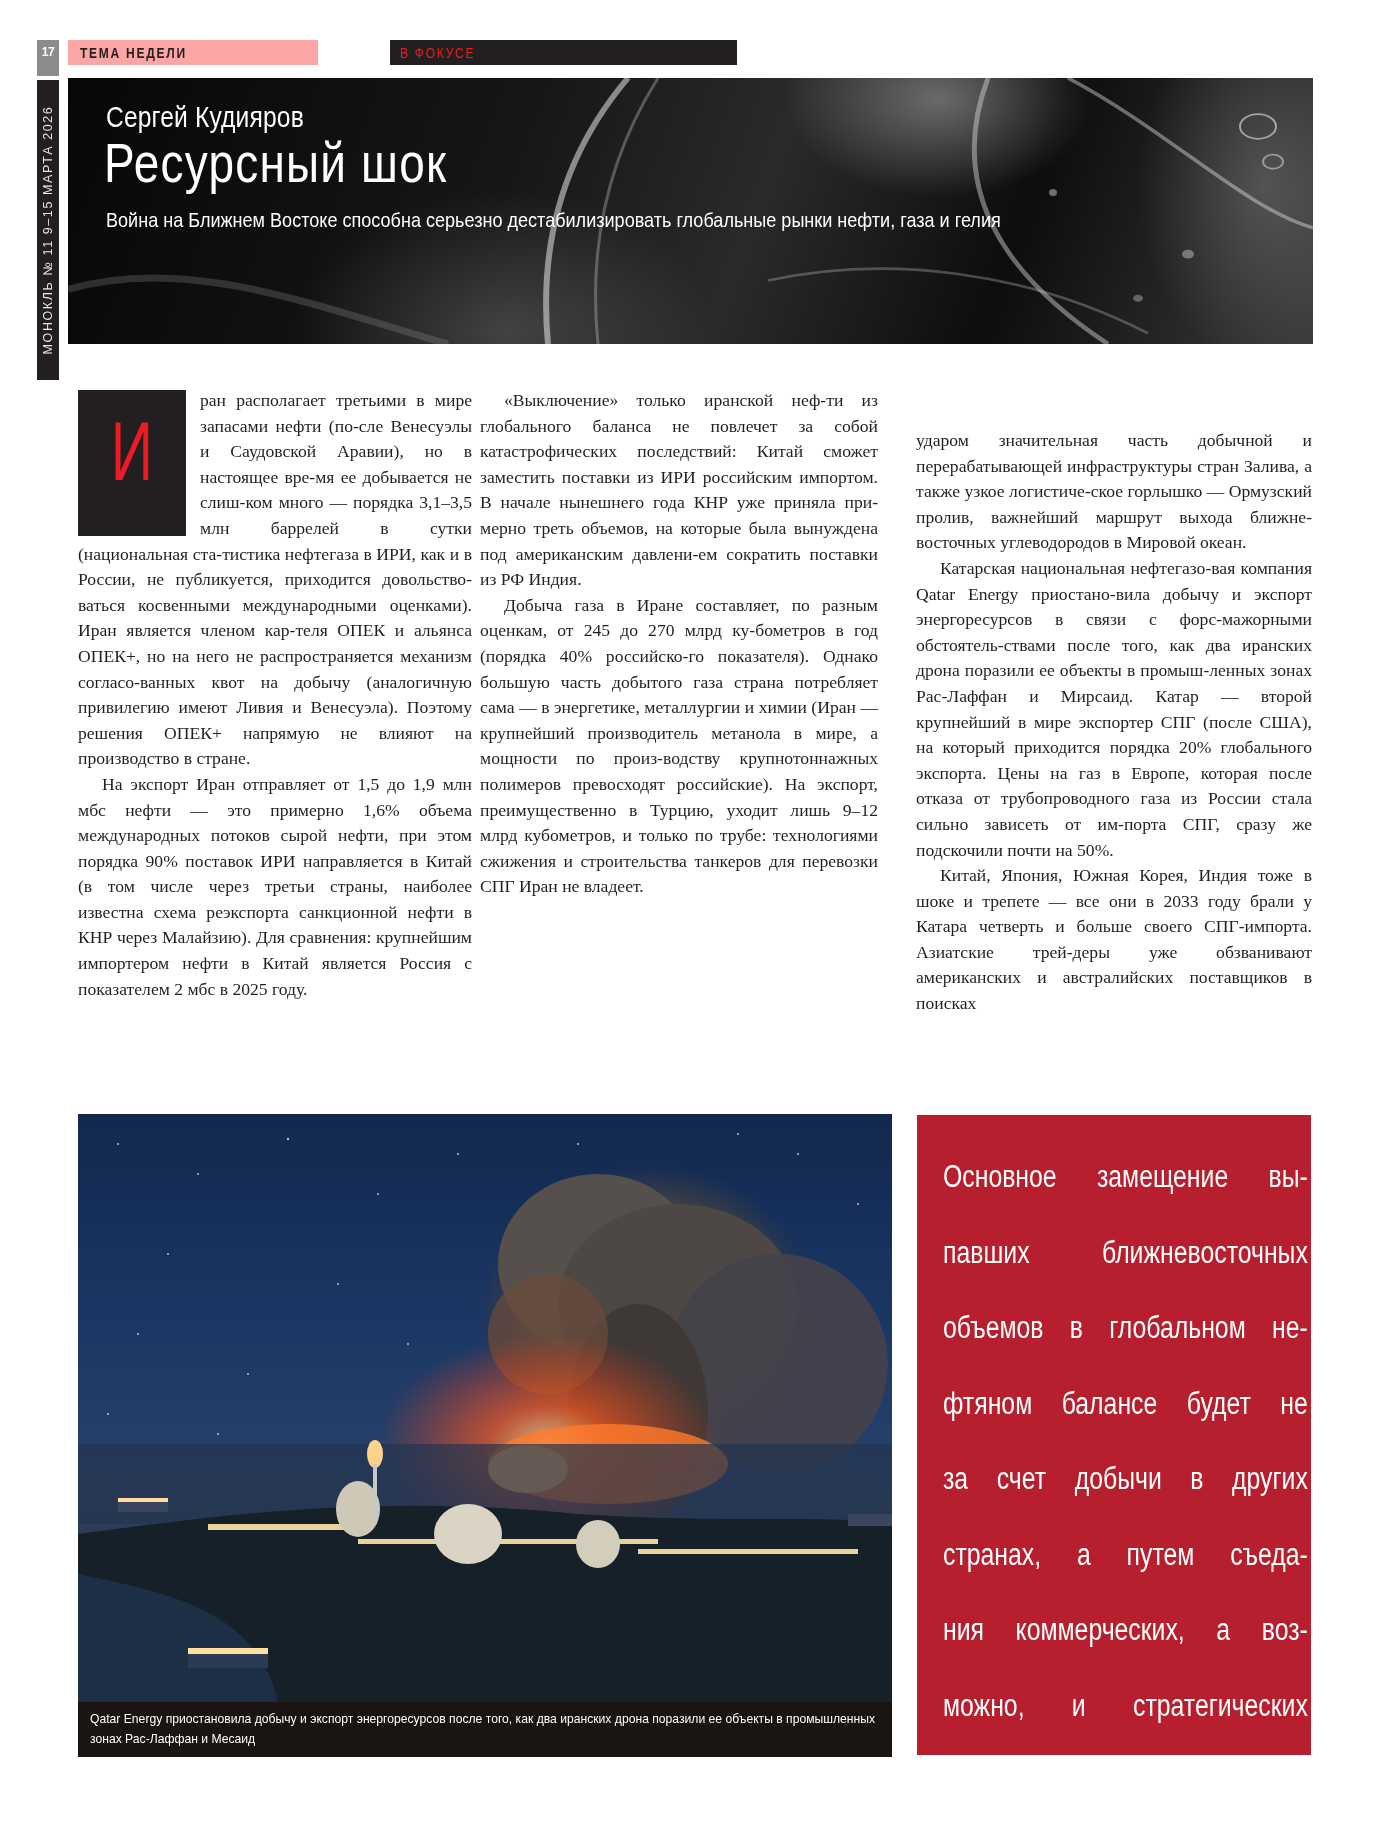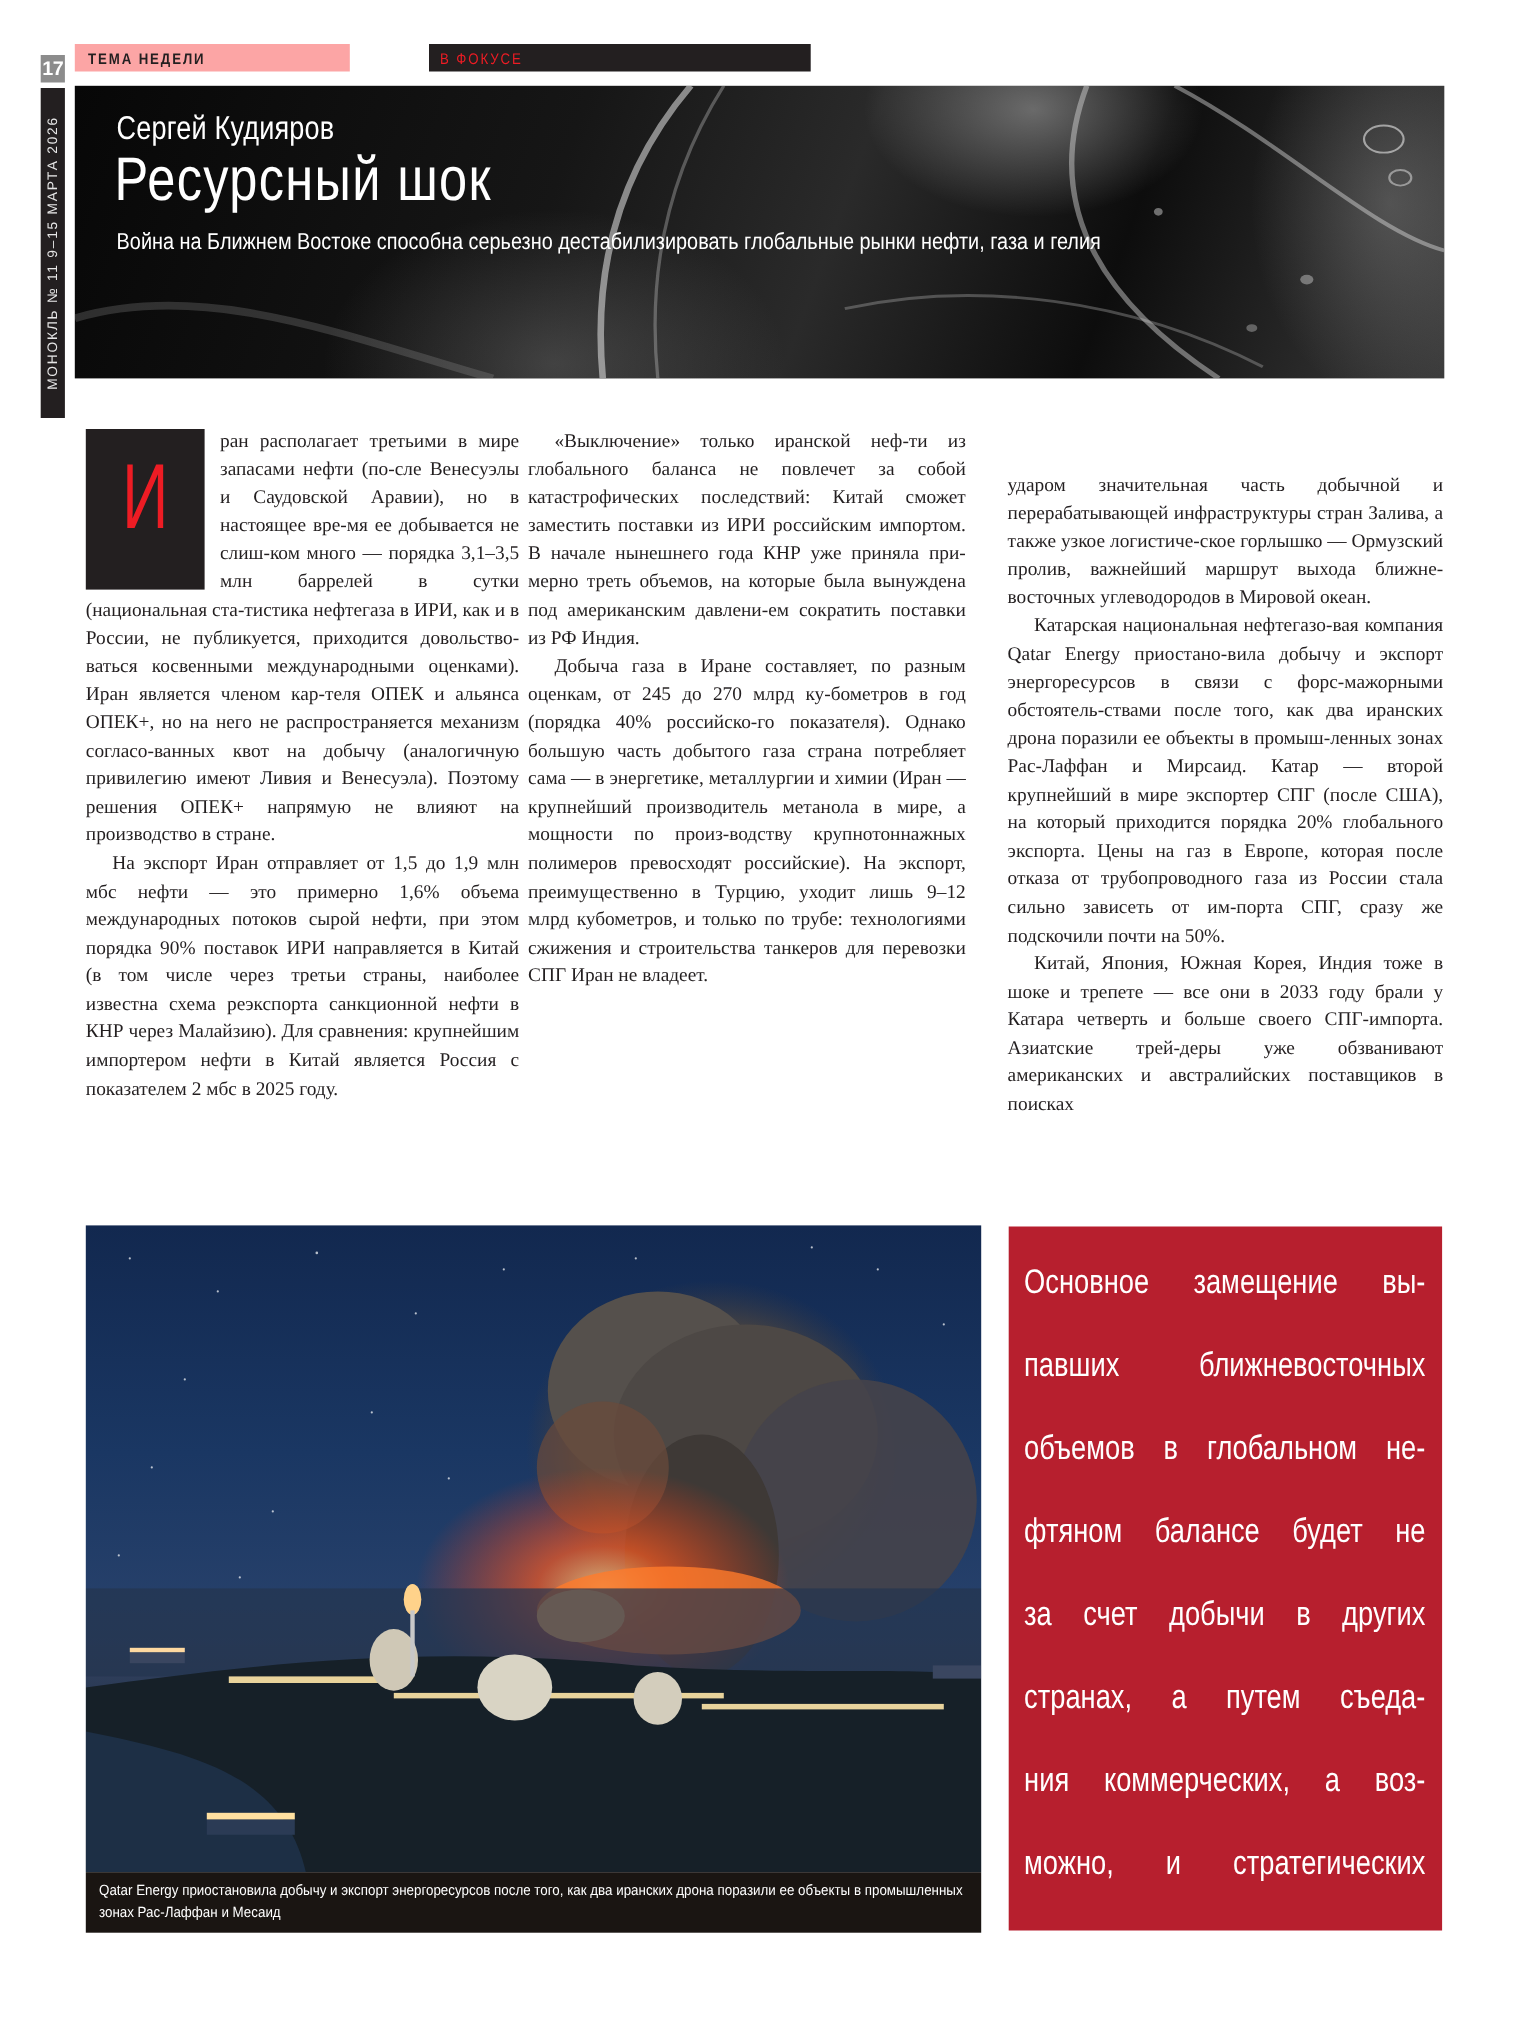--- a/index.html
+++ b/index.html
@@ -1,19 +1,19 @@
 <!DOCTYPE html>
 <html><head>
 <meta charset="utf-8">
 <style>
   html, body { margin: 0; padding: 0; background: #ffffff; }
   body { width: 1375px; height: 1834px; position: relative; overflow: hidden; font-family: "Liberation Serif", serif; color: #231f20; }
 
   
-  .page-num { position: absolute; left: 37px; top: 50px; width: 22px; height: 25px; background: #8c8c8c; color: #fff; font-family: "Liberation Sans", sans-serif; font-weight: bold; font-size: 18px; line-height: 25px; text-align: center; letter-spacing: -0.5px; }
+  .page-num { position: absolute; left: 37px; top: 40px; width: 22px; height: 36px; background: #8c8c8c; color: #fff; font-family: "Liberation Sans", sans-serif; font-weight: bold; font-size: 12px; line-height: 25px; text-align: center; letter-spacing: -0.5px; }
   .rubric-red { position: absolute; left: 68px; top: 40px; width: 250px; height: 25px; background: #fca5a5; }
   .rubric-red span { position: absolute; left: 12px; top: 0; font-family: "Liberation Sans", sans-serif; font-weight: bold; font-size: 14px; line-height: 26px; letter-spacing: 2px; color: #231f20; transform: scaleX(0.86); transform-origin: left center; }
   .rubric-black { position: absolute; left: 390px; top: 40px; width: 347px; height: 25px; background: #231f20; }
   .rubric-black span { position: absolute; left: 10px; top: 0; font-family: "Liberation Sans", sans-serif; font-size: 14px; line-height: 26px; letter-spacing: 2px; color: #ed1c24; transform: scaleX(0.86); transform-origin: left center; }
 
   
   .issue-strip { position: absolute; left: 37px; top: 80px; width: 22px; height: 300px; background: #231f20; }
   .issue-strip span { position: absolute; left: 50%; top: 50%; white-space: nowrap; transform: translate(-50%, -50%) rotate(-90deg); color: #e6e6e6; font-family: "Liberation Sans", sans-serif; font-size: 12.5px; letter-spacing: 1.6px; }
 
   
@@ -42,21 +42,21 @@
 
   
   .photo { position: absolute; left: 78px; top: 1114px; width: 814px; height: 588px; overflow: hidden;
     background: linear-gradient(180deg, #12284f 0%, #1a3763 35%, #26406a 58%, #2f3f5c 68%, #0f1a28 100%); }
   .photo svg { position: absolute; left: 0; top: 0; width: 100%; height: 100%; }
   .caption { position: absolute; left: 78px; top: 1702px; width: 814px; height: 55px; background: #1a1512; box-sizing: border-box; padding: 7px 12px 0 12px; color: #ffffff; font-family: "Liberation Sans", sans-serif; font-size: 13.5px; line-height: 20px; transform-origin: left top; }
   .caption span { display: inline-block; transform: scaleX(0.9); transform-origin: left top; width: 880px; }
 
   
   .pullquote { position: absolute; left: 917px; top: 1115px; width: 394px; height: 640px; background: #b71f2e; box-sizing: border-box; padding: 12px 14px 0 14px; }
-  .pullquote p { margin: 0; color: #fff; font-family: "Liberation Sans", sans-serif; font-size: 31px; line-height: 75.5px; text-align: justify; text-align-last: justify; white-space: nowrap; }
+  .pullquote p { margin: 12px; color: #fff; font-family: "Liberation Sans", sans-serif; font-size: 31px; line-height: 75.5px; text-align: justify; text-align-last: justify; white-space: nowrap; }
   .pullquote p .ln { display: block; transform: scaleX(0.8); transform-origin: left top; width: 456px; }
   .pullquote p .ln.last { text-align-last: left; }
 </style>
 </head>
 <body>
 
 <div class="page-num"><span>17</span></div>
 <div class="rubric-red">
     <span>ТЕМА НЕДЕЛИ</span>
   </div>

